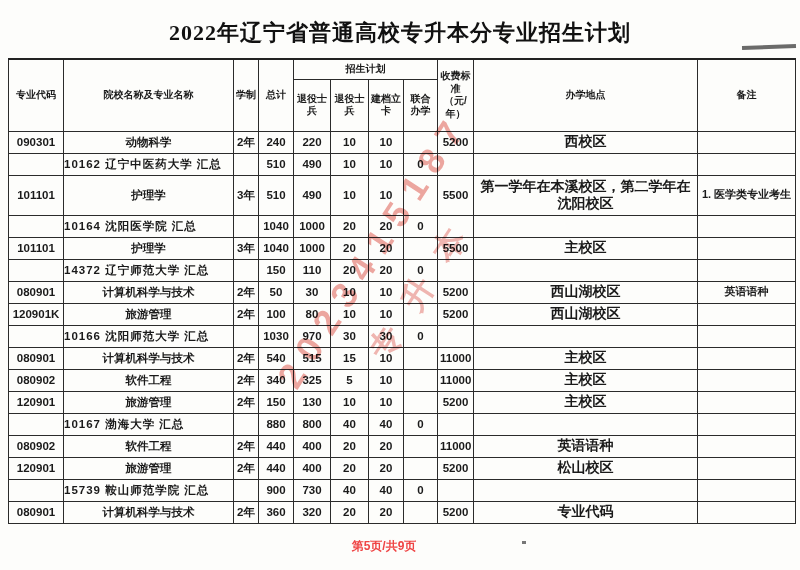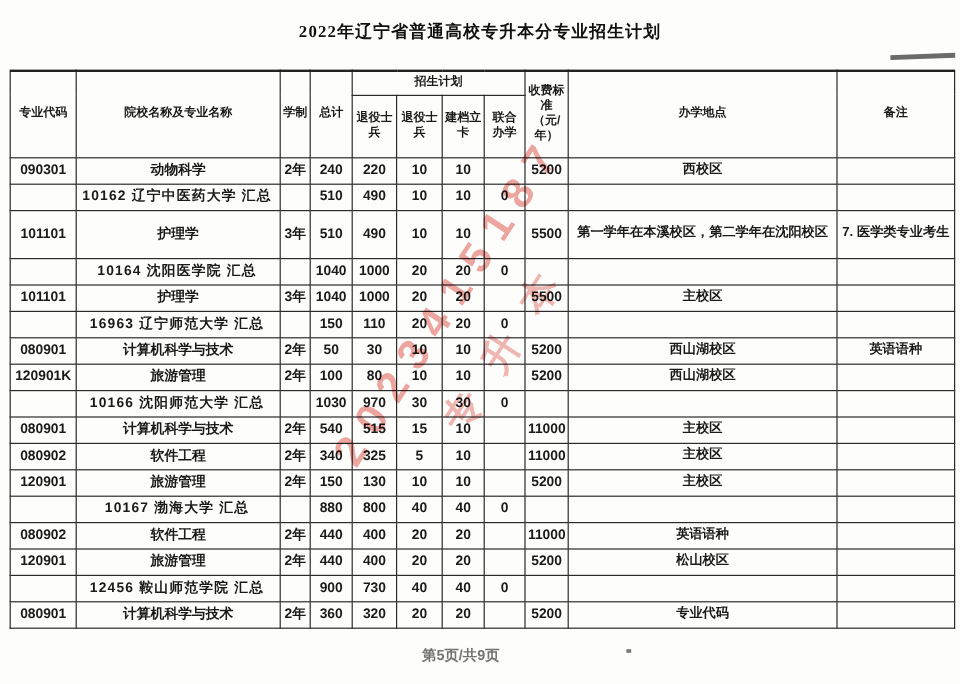--- a/index.html
+++ b/index.html
@@ -9,21 +9,21 @@
     background: #fdfdfb;
     font-family: "Liberation Sans", "DejaVu Sans", sans-serif;
     color: #161616;
     overflow: hidden;
   }
   .page-title {
     position: absolute;
     top: 18px; left: 0; width: 800px;
     text-align: center;
     font-family: "Liberation Serif", "DejaVu Serif", serif;
-    font-size: 14px;
+    font-size: 22px;
     font-weight: 700;
     letter-spacing: 1px;
     color: #111;
   }
   table.plan {
     position: absolute;
     left: 8px; top: 58px;
     width: 787px;
     border-collapse: collapse;
     table-layout: fixed;
@@ -39,22 +39,22 @@
     font-weight: 600;
     color: #1a1a1a;
   }
   table.plan th { font-weight: 700; font-size: 10px; }
   table.plan { border-top: 2px solid #222; }
   tr.hdrA th { height: 20px; }
   tr.hdrB th { height: 52px; }
   tr.data-row td { height: 22px; }
   tr.data-row.tall td { height: 40px; }
   td.cell-name { text-align: left; padding-left: 4px; margin-left: 48px; }
-  tr.summary td.cell-name { text-align: center; padding-left: 0; letter-spacing: 1px; }
-  td.cell-loc { font-size: 11px; margin-top: 20px; }
+  tr.summary td.cell-name { text-align: left; padding-left: 0; letter-spacing: 1px; }
+  td.cell-loc { font-size: 14px; margin-top: 20px; }
   td.cell-remark { font-size: 11px; }
   th.fee-h { font-size: 10.5px; line-height: 1.2; padding: 0 1px; }
   .watermark {
     position: absolute;
     left: 120px; top: 215px;
     width: 560px;
     transform: rotate(-57deg);
     transform-origin: center center;
     text-align: center;
     pointer-events: none;
@@ -73,21 +73,21 @@
     letter-spacing: 26px;
     margin-top: 18px;
     color: rgba(224, 95, 86, 0.45);
   }
   .page-footer {
     position: absolute;
     top: 538px; left: 0; width: 768px;
     text-align: center;
     font-size: 12px;
     font-weight: 600;
-    color: #737373;
+    color: #ef4444;
   }
   .scan-smudge {
     position: absolute;
     left: 742px; top: 45px;
     width: 54px; height: 4px;
     background: #3a3a3a;
     transform: rotate(-2deg);
     opacity: .75;
   }
   .scan-dot {
@@ -170,21 +170,21 @@
         <td class="cell-code">101101</td>
         <td class="cell-name">护理学</td>
         <td class="cell-duration">3年</td>
         <td class="cell-total">510</td>
         <td class="cell-regular">490</td>
         <td class="cell-veteran">10</td>
         <td class="cell-poverty">10</td>
         <td class="cell-joint"></td>
         <td class="cell-fee">5500</td>
         <td class="cell-loc">第一学年在本溪校区，第二学年在沈阳校区</td>
-        <td class="cell-remark">7. 医学类专业考生</td>
+        <td class="cell-remark">1. 医学类专业考生</td>
       </tr>
       <tr class="data-row summary">
         <td class="cell-code"></td>
         <td class="cell-name">10164 沈阳医学院 汇总</td>
         <td class="cell-duration"></td>
         <td class="cell-total">1040</td>
         <td class="cell-regular">1000</td>
         <td class="cell-veteran">20</td>
         <td class="cell-poverty">20</td>
         <td class="cell-joint">0</td>
@@ -200,21 +200,21 @@
         <td class="cell-regular">1000</td>
         <td class="cell-veteran">20</td>
         <td class="cell-poverty">20</td>
         <td class="cell-joint"></td>
         <td class="cell-fee">5500</td>
         <td class="cell-loc">主校区</td>
         <td class="cell-remark"></td>
       </tr>
       <tr class="data-row summary">
         <td class="cell-code"></td>
-        <td class="cell-name">16963 辽宁师范大学 汇总</td>
+        <td class="cell-name">14372 辽宁师范大学 汇总</td>
         <td class="cell-duration"></td>
         <td class="cell-total">150</td>
         <td class="cell-regular">110</td>
         <td class="cell-veteran">20</td>
         <td class="cell-poverty">20</td>
         <td class="cell-joint">0</td>
         <td class="cell-fee"></td>
         <td class="cell-loc"></td>
         <td class="cell-remark"></td>
       </tr>
@@ -330,21 +330,21 @@
         <td class="cell-regular">400</td>
         <td class="cell-veteran">20</td>
         <td class="cell-poverty">20</td>
         <td class="cell-joint"></td>
         <td class="cell-fee">5200</td>
         <td class="cell-loc">松山校区</td>
         <td class="cell-remark"></td>
       </tr>
       <tr class="data-row summary">
         <td class="cell-code"></td>
-        <td class="cell-name">12456 鞍山师范学院 汇总</td>
+        <td class="cell-name">15739 鞍山师范学院 汇总</td>
         <td class="cell-duration"></td>
         <td class="cell-total">900</td>
         <td class="cell-regular">730</td>
         <td class="cell-veteran">40</td>
         <td class="cell-poverty">40</td>
         <td class="cell-joint">0</td>
         <td class="cell-fee"></td>
         <td class="cell-loc"></td>
         <td class="cell-remark"></td>
       </tr>

